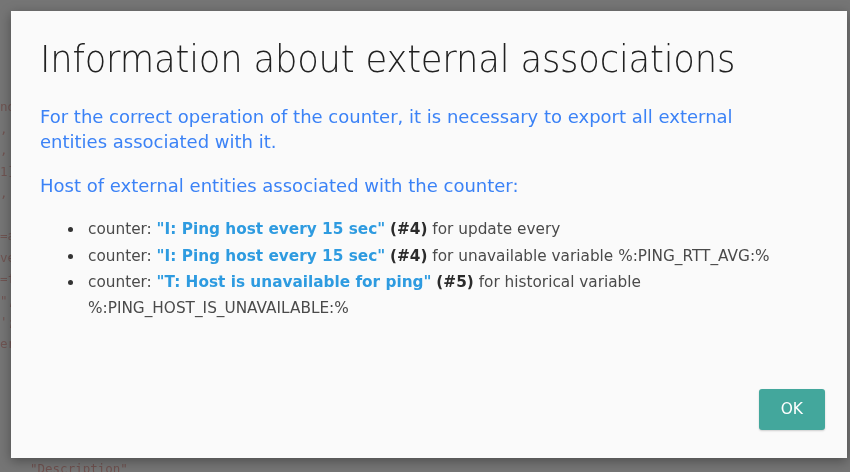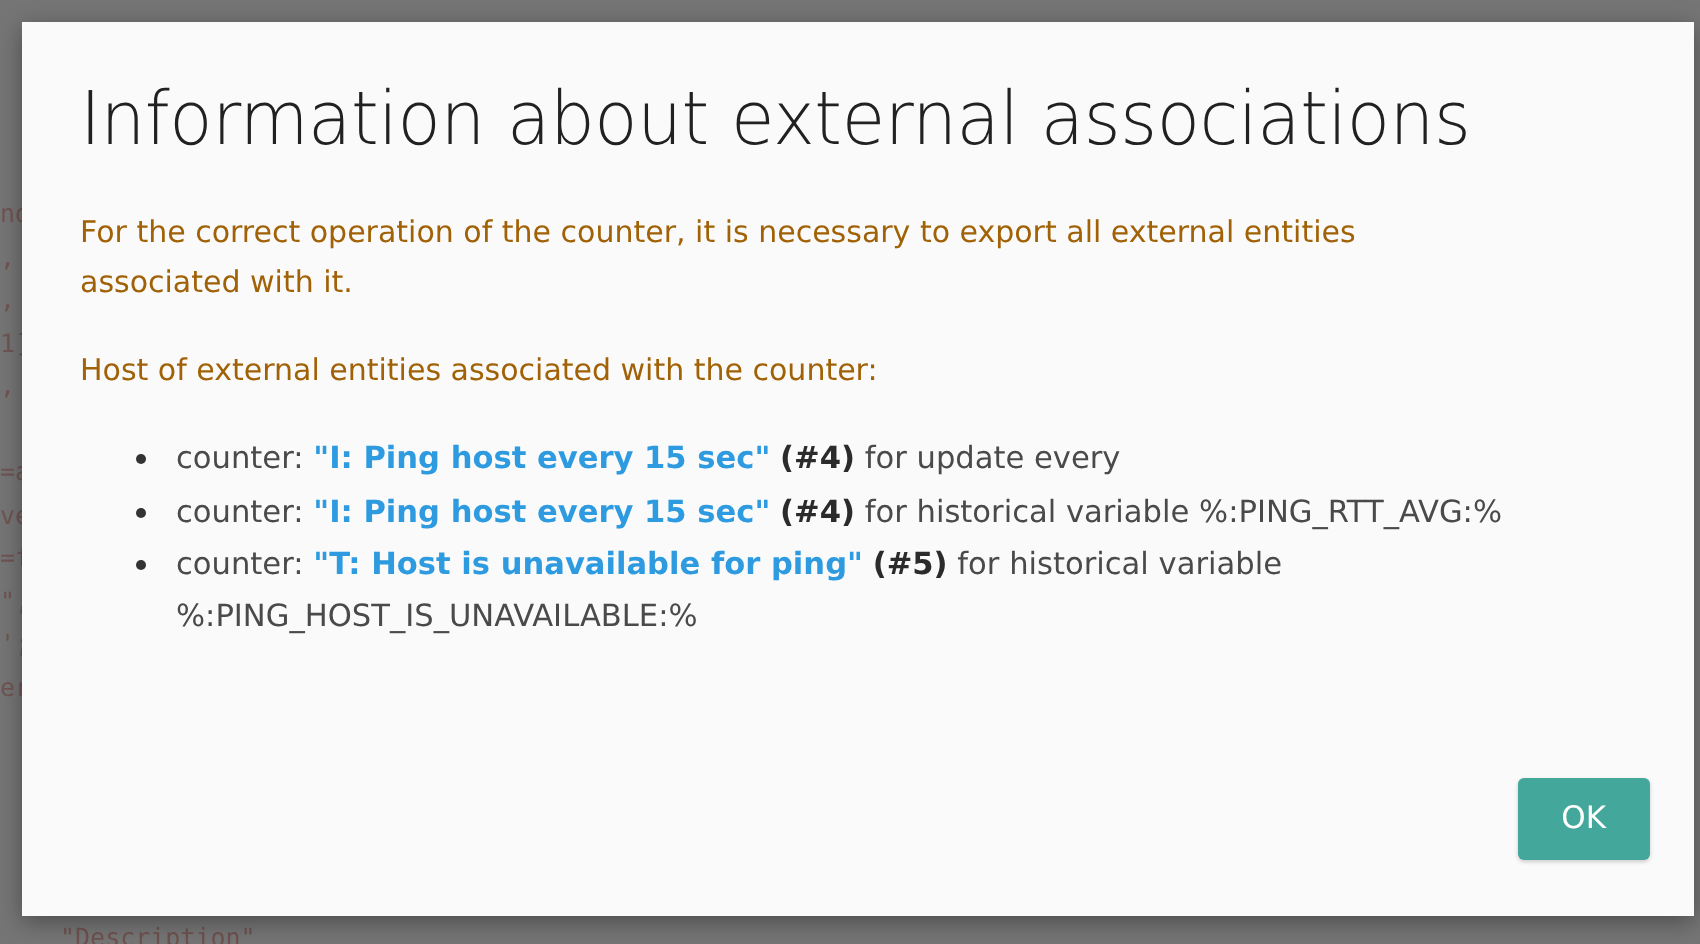--- a/index.html
+++ b/index.html
@@ -69,23 +69,23 @@
     line-height: 45px;
     letter-spacing: -0.2px;
     color: #212121;
     margin: 0 0 22px 0;
     white-space: nowrap;
     transform: scaleX(0.955);
     transform-origin: left center;
   }
 
   .body-text {
-    font-size: 15px;
+    font-size: 18px;
     line-height: 25px;
-    color: #a16207;
+    color: #3b82f6;
     margin: 0 0 8px 0;
     max-width: 700px;
   }
   .body-text.spaced { margin-bottom: 19px; }
 
   ul#assoc-list {
     margin: 0;
     padding: 0 0 0 24px;
     list-style: none;
   }
@@ -169,21 +169,21 @@
 
     <p class="body-text spaced">Host of external entities associated with the counter:</p>
 
     <ul id="assoc-list">
 
       <li>
         <span>counter: </span><a class="entity-link">"I: Ping host every 15 sec"</a> <span class="entity-id">(#4)</span><span> for update every</span>
       </li>
 
       <li>
-        <span>counter: </span><a class="entity-link">"I: Ping host every 15 sec"</a> <span class="entity-id">(#4)</span><span> for historical variable %:PING_RTT_AVG:%</span>
+        <span>counter: </span><a class="entity-link">"I: Ping host every 15 sec"</a> <span class="entity-id">(#4)</span><span> for unavailable variable %:PING_RTT_AVG:%</span>
       </li>
 
       <li>
         <span>counter: </span><a class="entity-link">"T: Host is unavailable for ping"</a> <span class="entity-id">(#5)</span><span> for historical variable %:PING_HOST_IS_UNAVAILABLE:%</span>
       </li>
 
     </ul>
   </div>
 
   <div id="dialog-footer">

